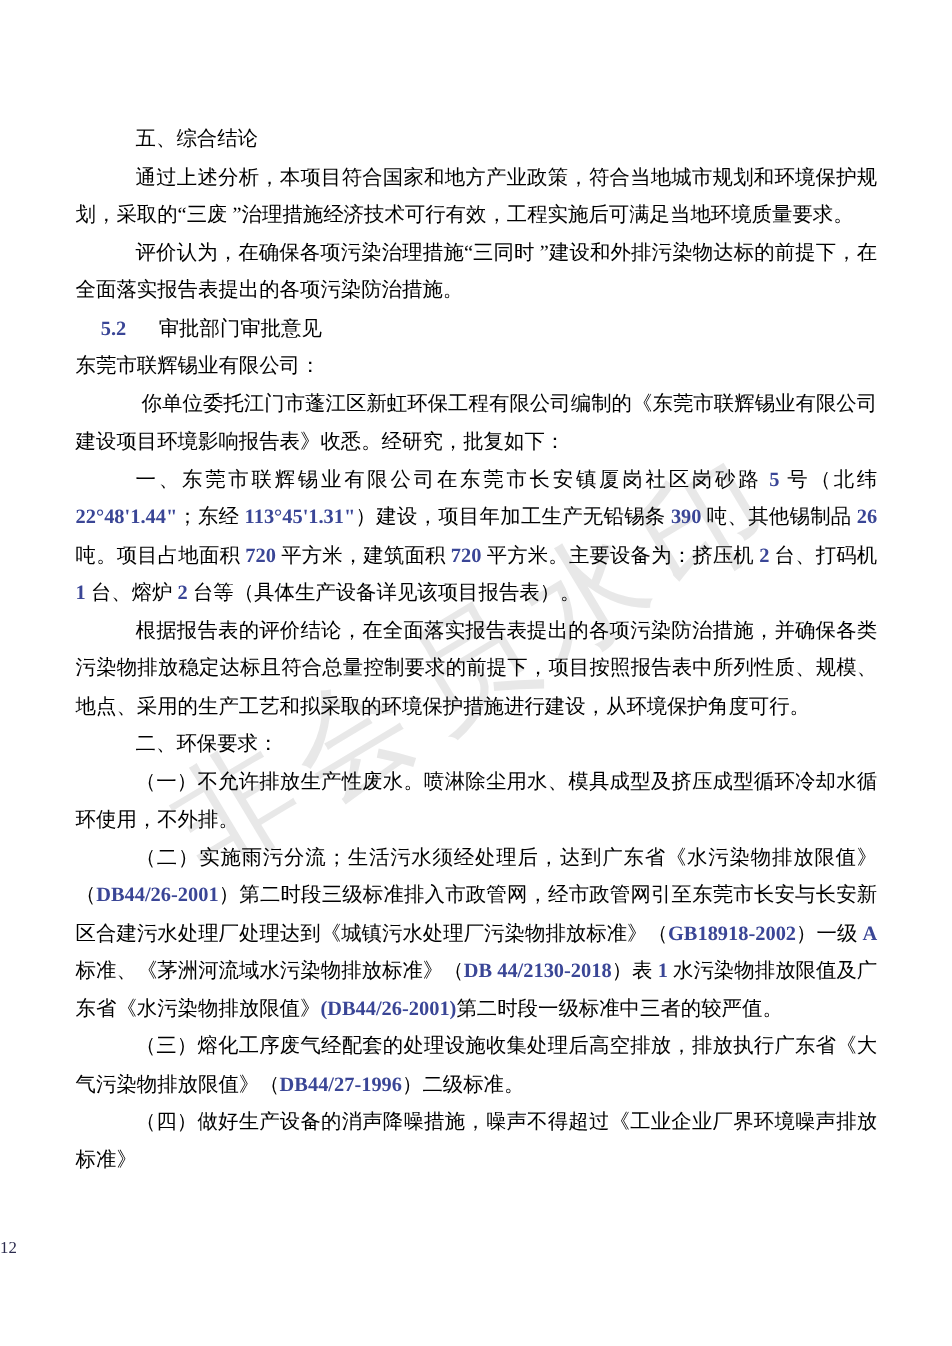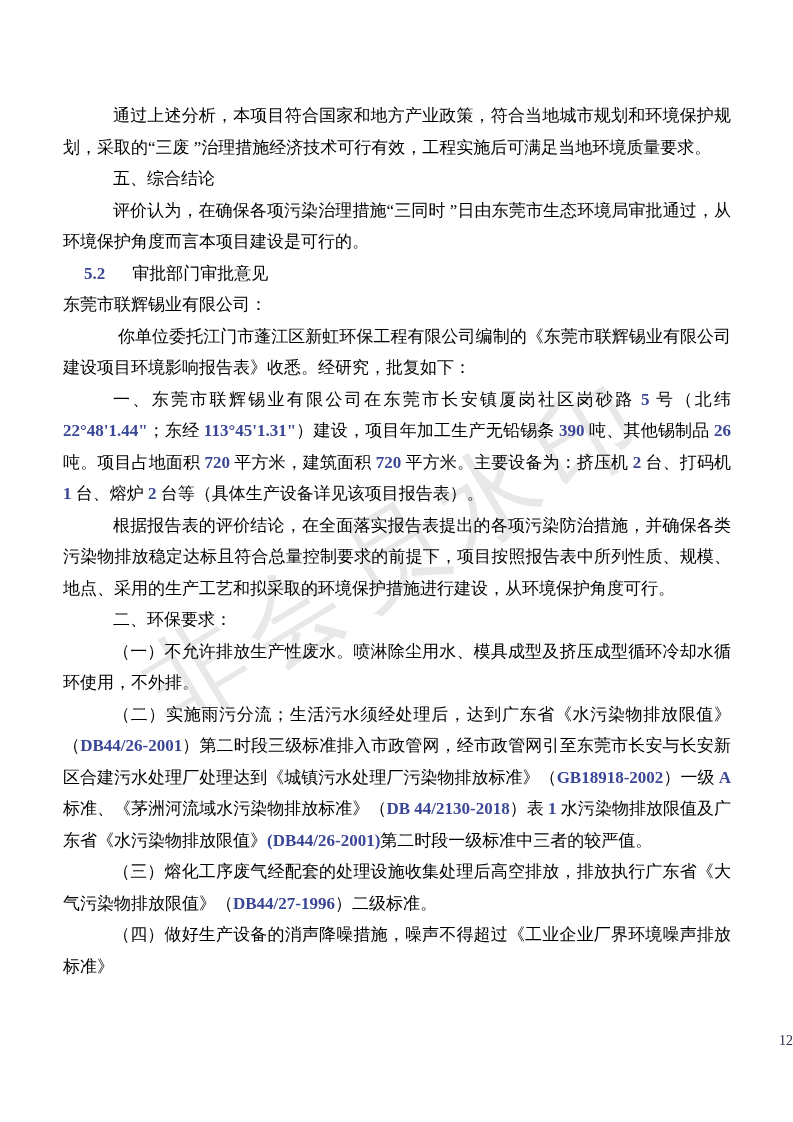--- a/index.html
+++ b/index.html
@@ -47,37 +47,37 @@
   .latin {
     font-family: "Liberation Serif", serif;
     color: #3a4696;
     font-weight: bold;
   }
   .page-number {
     position: absolute;
     top: 1030px;
     left: 0;
     width: 100%;
-    text-align: right;
+    text-align: left;
     font-size: 14px;
     line-height: 22px;
     color: #2b2b4e;
     z-index: 2;
   }
 </style>
 </head>
 <body>
 
 <div class="page">
   <div class="watermark">非会员水印</div>
 
   <div class="doc">
+      <p class="para indent">五、综合结论</p>
       <p class="para indent">通过上述分析，本项目符合国家和地方产业政策，符合当地城市规划和环境保护规划，采取的“三废 ”治理措施经济技术可行有效，工程实施后可满足当地环境质量要求。</p>
-      <p class="para indent">五、综合结论</p>
-      <p class="para indent">评价认为，在确保各项污染治理措施“三同时 ”日由东莞市生态环境局审批通过，从环境保护角度而言本项目建设是可行的。</p>
+      <p class="para indent">评价认为，在确保各项污染治理措施“三同时 ”建设和外排污染物达标的前提下，在全面落实报告表提出的各项污染防治措施。</p>
       <p class="para section"><span class="latin secnum">5.2</span><span class="secgap"></span>审批部门审批意见</p>
       <p class="para flush">东莞市联辉锡业有限公司：</p>
       <p class="para indent2">你单位委托江门市蓬江区新虹环保工程有限公司编制的《东莞市联辉锡业有限公司建设项目环境影响报告表》收悉。经研究，批复如下：</p>
       <p class="para indent">一、东莞市联辉锡业有限公司在东莞市长安镇厦岗社区岗砂路 <span class="latin">5</span> 号（北纬 <span class="latin">22°48'1.44"</span>；东经 <span class="latin">113°45'1.31"</span>）建设，项目年加工生产无铅锡条 <span class="latin">390</span> 吨、其他锡制品 <span class="latin">26</span> 吨。项目占地面积 <span class="latin">720</span> 平方米，建筑面积 <span class="latin">720</span> 平方米。主要设备为：挤压机 <span class="latin">2</span> 台、打码机 <span class="latin">1</span> 台、熔炉 <span class="latin">2</span> 台等（具体生产设备详见该项目报告表）。</p>
       <p class="para indent">根据报告表的评价结论，在全面落实报告表提出的各项污染防治措施，并确保各类污染物排放稳定达标且符合总量控制要求的前提下，项目按照报告表中所列性质、规模、地点、采用的生产工艺和拟采取的环境保护措施进行建设，从环境保护角度可行。</p>
       <p class="para indent">二、环保要求：</p>
       <p class="para indent">（一）不允许排放生产性废水。喷淋除尘用水、模具成型及挤压成型循环冷却水循环使用，不外排。</p>
       <p class="para indent">（二）实施雨污分流；生活污水须经处理后，达到广东省《水污染物排放限值》（<span class="latin">DB44/26-2001</span>）第二时段三级标准排入市政管网，经市政管网引至东莞市长安与长安新区合建污水处理厂处理达到《城镇污水处理厂污染物排放标准》（<span class="latin">GB18918-2002</span>）一级 <span class="latin">A</span> 标准、《茅洲河流域水污染物排放标准》（<span class="latin">DB</span> <span class="latin">44/2130-2018</span>）表 <span class="latin">1</span> 水污染物排放限值及广东省《水污染物排放限值》<span class="latin">(DB44/26-2001)</span>第二时段一级标准中三者的较严值。</p>
       <p class="para indent">（三）熔化工序废气经配套的处理设施收集处理后高空排放，排放执行广东省《大气污染物排放限值》（<span class="latin">DB44/27-1996</span>）二级标准。</p>
       <p class="para indent">（四）做好生产设备的消声降噪措施，噪声不得超过《工业企业厂界环境噪声排放标准》</p>

